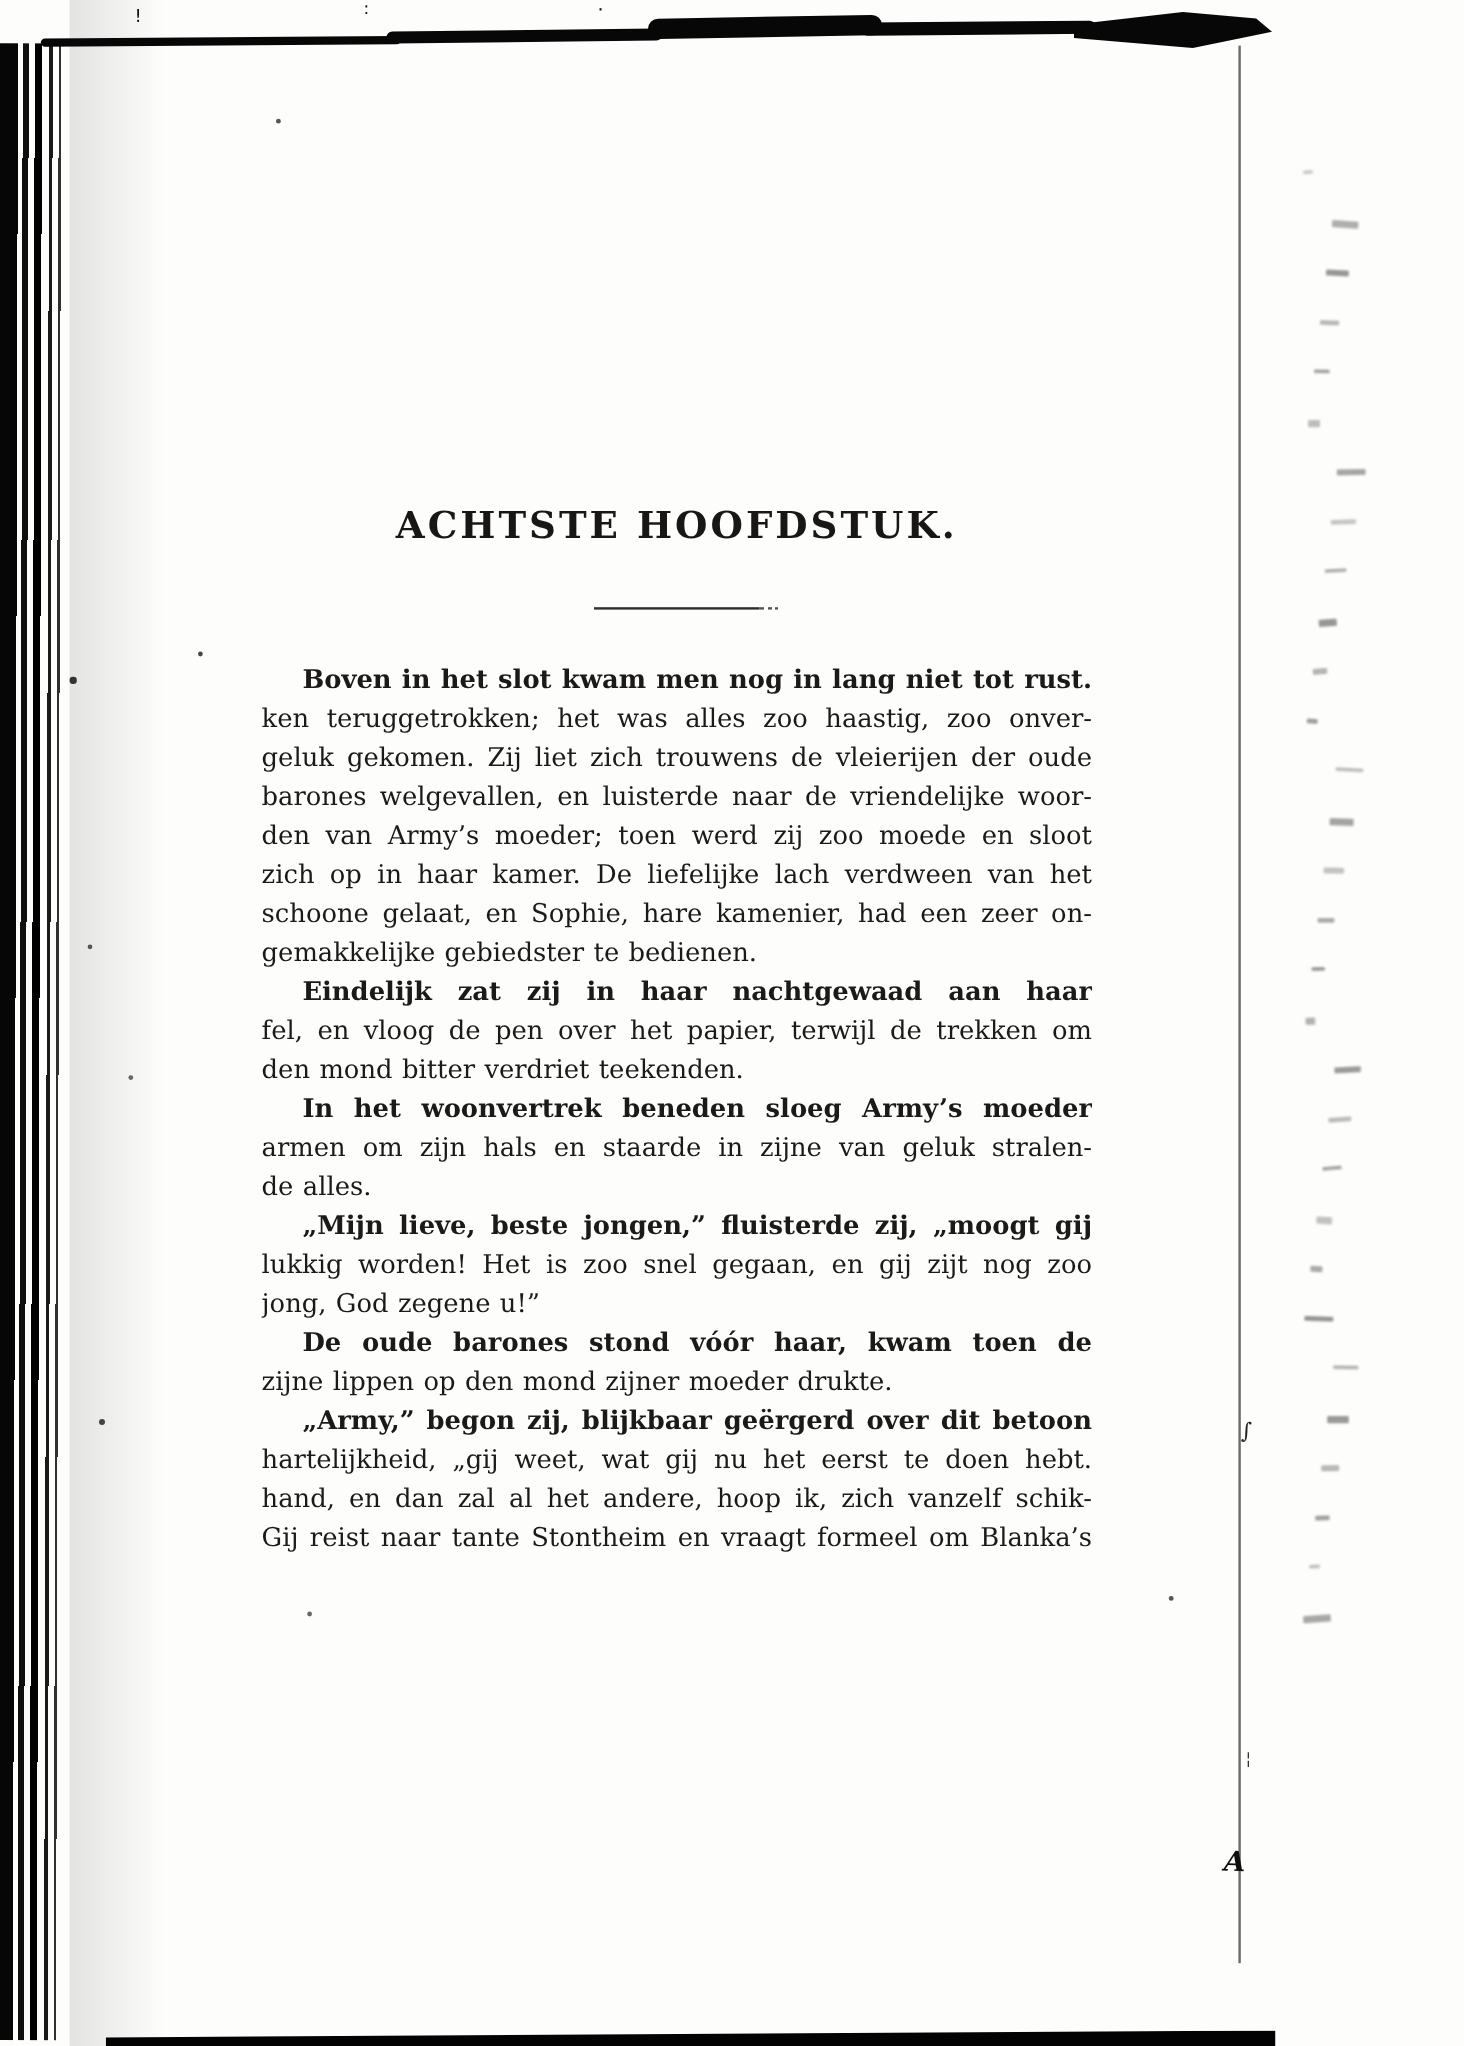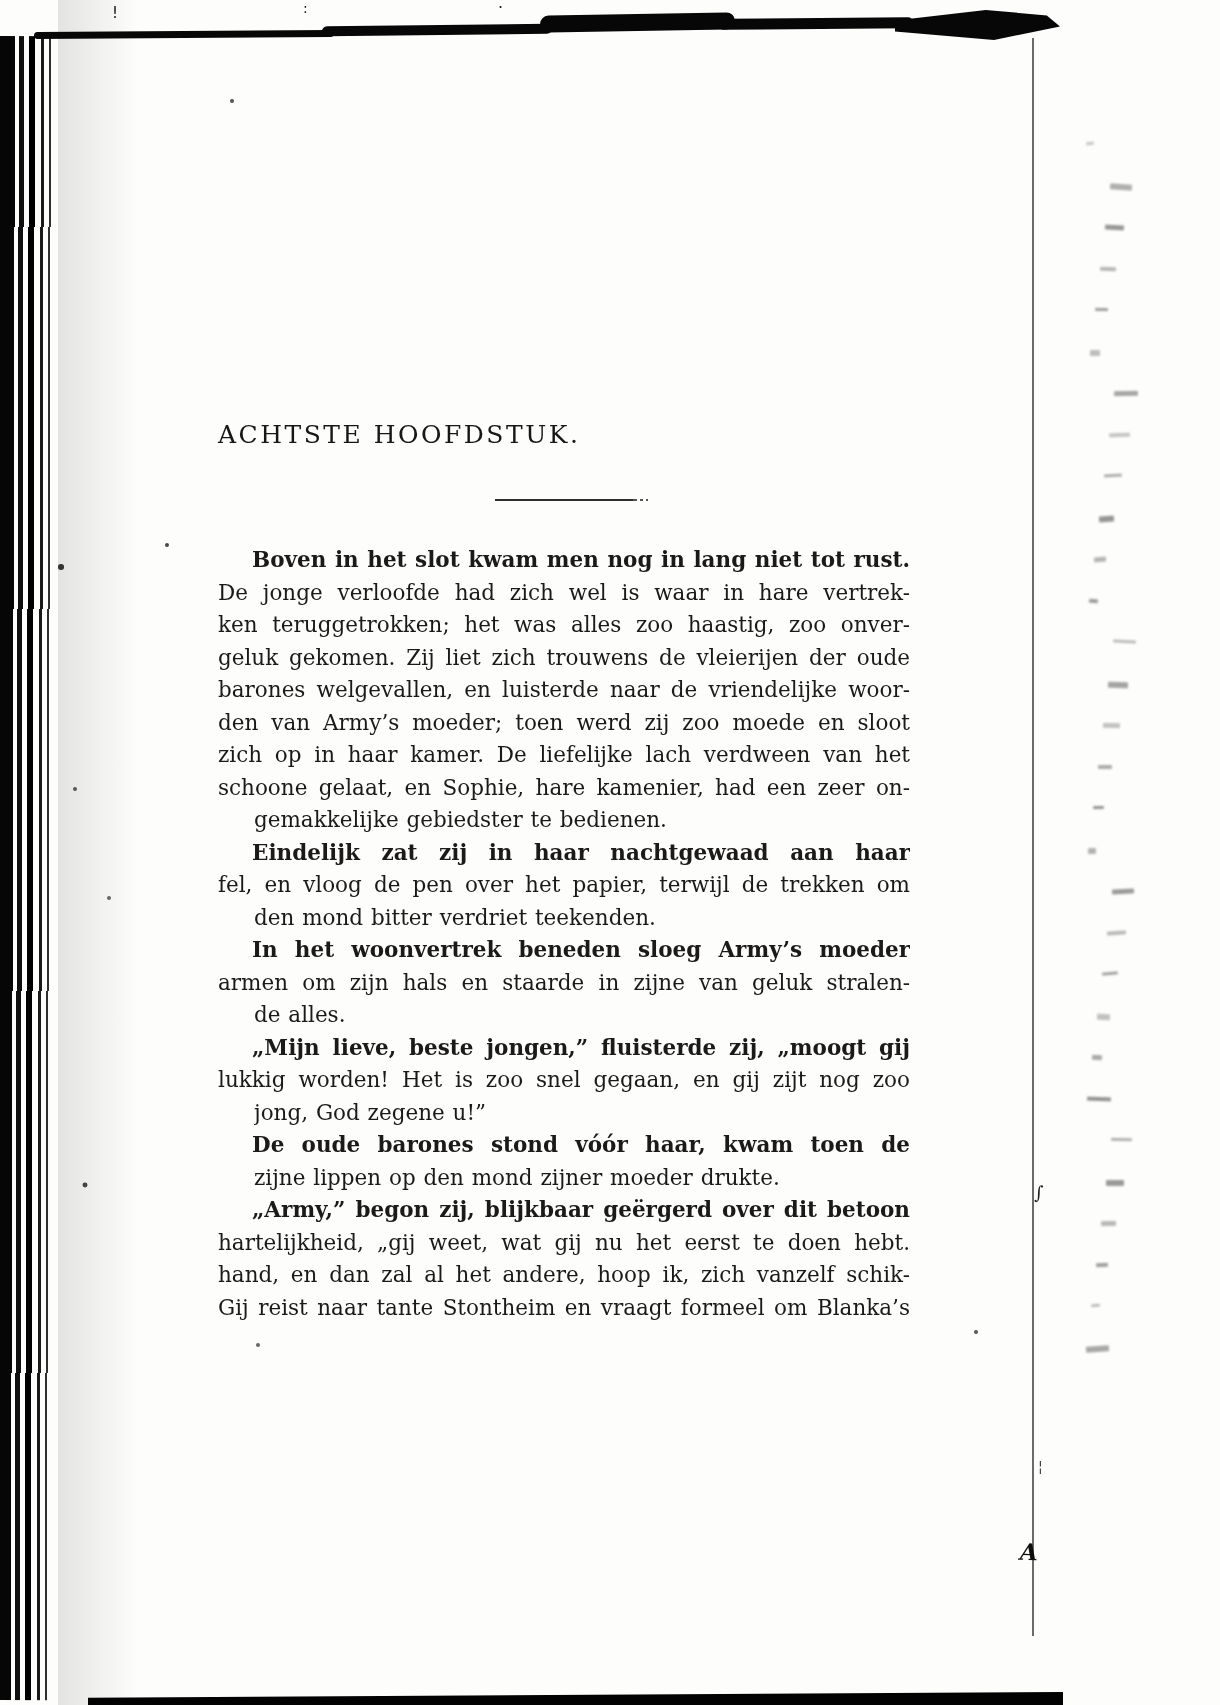--- a/index.html
+++ b/index.html
@@ -56,36 +56,36 @@
       108px 897px 0 1px #666,
       84px 1184px 0 1.5px #444,
       975px 1331px 0 1px #555,
       257px 1344px 0 1px #666;
   }
   .bleed{position:absolute;background:#4a4a4a;filter:blur(0.8px);border-radius:1px;}
   
   .content{position:absolute;left:218px;top:0;width:692px;}
   .chapter-heading{
     margin:420px 0 0 0;
-    font-size:25px;font-weight:normal;
-    letter-spacing:2.5px;color:#181716;
+    font-size:31px;font-weight:bold;
+    letter-spacing:2.5px;text-align:center;color:#181716;
   }
   .divider{width:138px;height:2px;background:#2e2e2e;margin:50px auto 0;position:relative;}
   .divider::after{
     content:"";position:absolute;left:100%;top:0;width:20px;height:2px;
     background:linear-gradient(90deg,#555 0 4px,transparent 4px 7px,#555 7px 10px,transparent 10px 13px,#555 13px 15px,transparent 15px);
   }
   .body-text{margin-top:43px;font-size:21.5px;}
   .line{
     text-align:justify;text-align-last:justify;
     height:32.5px;line-height:32.5px;overflow:hidden;
     word-spacing:1px;
   }
   .line.first{padding-left:34px;font-weight:bold;}
-  .line.last{text-align-last:left;margin-left:36px;}
+  .line.last{text-align-last:left;}
 </style>
 </head>
 <body>
 
 <div class="sheet">
 
   <div class="binding"></div>
   <div class="gutter-shade"></div>
 
   <div class="tband t1"></div>
@@ -103,21 +103,20 @@
   <span class="brace-mark">∫</span>
   <span class="tick-mark">¦</span>
   <div class="speck"></div>
 
   <div class="content">
     <h1 class="chapter-heading">ACHTSTE HOOFDSTUK.</h1>
     <div class="divider"></div>
     <div class="body-text" id="body-text">
         <div class="para">
           <div class="line first">Boven in het slot kwam men nog in lang niet tot rust.</div>
-          <div class="line">De jonge verloofde had zich wel is waar in hare vertrek-</div>
           <div class="line">ken teruggetrokken; het was alles zoo haastig, zoo onver-</div>
           <div class="line">geluk gekomen. Zij liet zich trouwens de vleierijen der oude</div>
           <div class="line">barones welgevallen, en luisterde naar de vriendelijke woor-</div>
           <div class="line">den van Army’s moeder; toen werd zij zoo moede en sloot</div>
           <div class="line">zich op in haar kamer. De liefelijke lach verdween van het</div>
           <div class="line">schoone gelaat, en Sophie, hare kamenier, had een zeer on-</div>
           <div class="line last">gemakkelijke gebiedster te bedienen.</div>
         </div>
         <div class="para">
           <div class="line first">Eindelijk zat zij in haar nachtgewaad aan haar schrijfta-</div>

